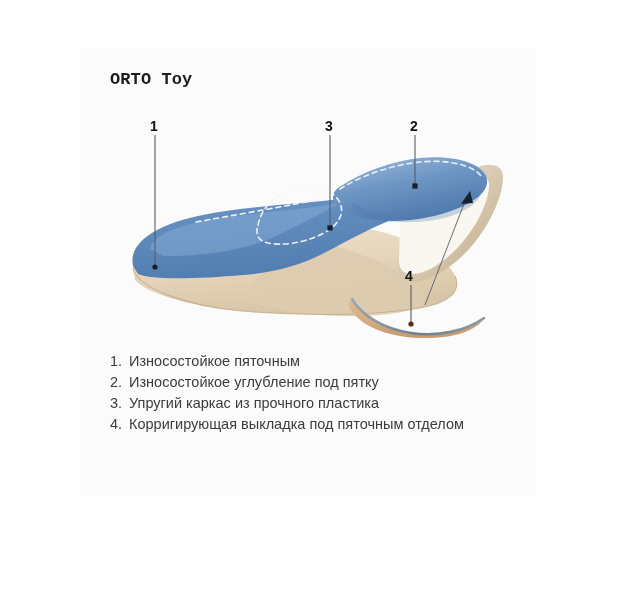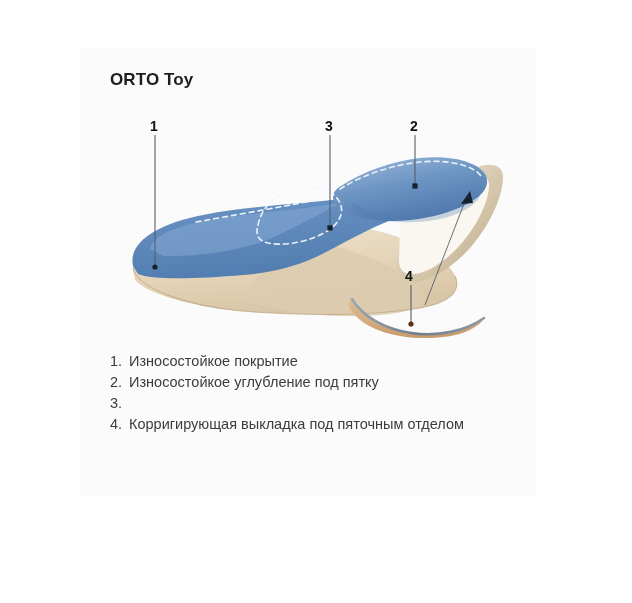--- a/index.html
+++ b/index.html
@@ -30,20 +30,21 @@
   }
   .product-title {
     position: absolute;
     left: 110px;
     top: 70px;
     font-size: 17px;
     font-weight: bold;
     color: #1d1d1d;
     letter-spacing: 0.1px;
     white-space: nowrap;
+    font-family: Liberation Mono, monospace;
   }
   .figure {
     position: absolute;
     left: 0;
     top: 0;
     width: 632px;
     height: 603px;
   }
   .callout-num {
     position: absolute;
@@ -248,30 +249,31 @@
 
   <div class="callout-num" id="callout-1">1</div>
   <div class="callout-num" id="callout-3">3</div>
   <div class="callout-num" id="callout-2">2</div>
   <div class="callout-num" id="callout-4">4</div>
 
   <div class="legend">
 
     <div class="legend-item">
       <span class="legend-marker">1.</span>
-      <span class="legend-text">Износостойкое покрытие</span>
+      <span class="legend-text">Износостойкое пяточным</span>
     </div>
 
     <div class="legend-item">
       <span class="legend-marker">2.</span>
       <span class="legend-text">Износостойкое углубление под пятку</span>
     </div>
 
     <div class="legend-item">
       <span class="legend-marker">3.</span>
+      <span class="legend-text">Упругий каркас из прочного пластика</span>
     </div>
 
     <div class="legend-item">
       <span class="legend-marker">4.</span>
       <span class="legend-text">
         <span>Корригирующая выкладка под пяточным отделом</span>
       </span>
     </div>
 
   </div>

